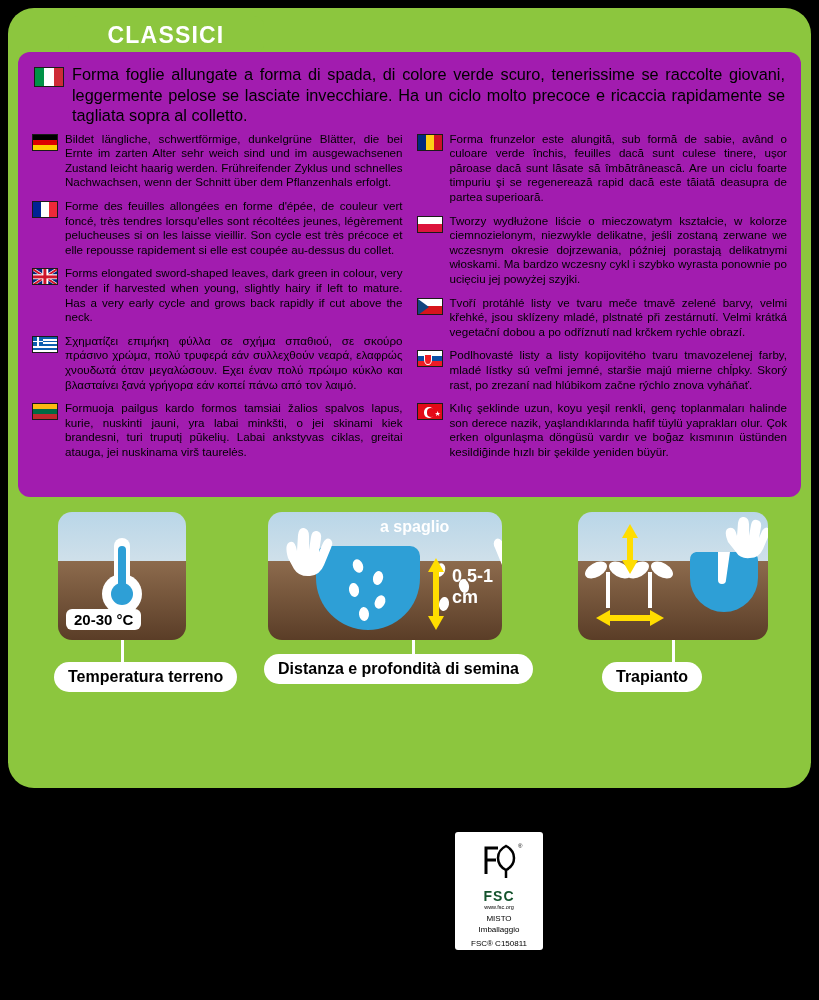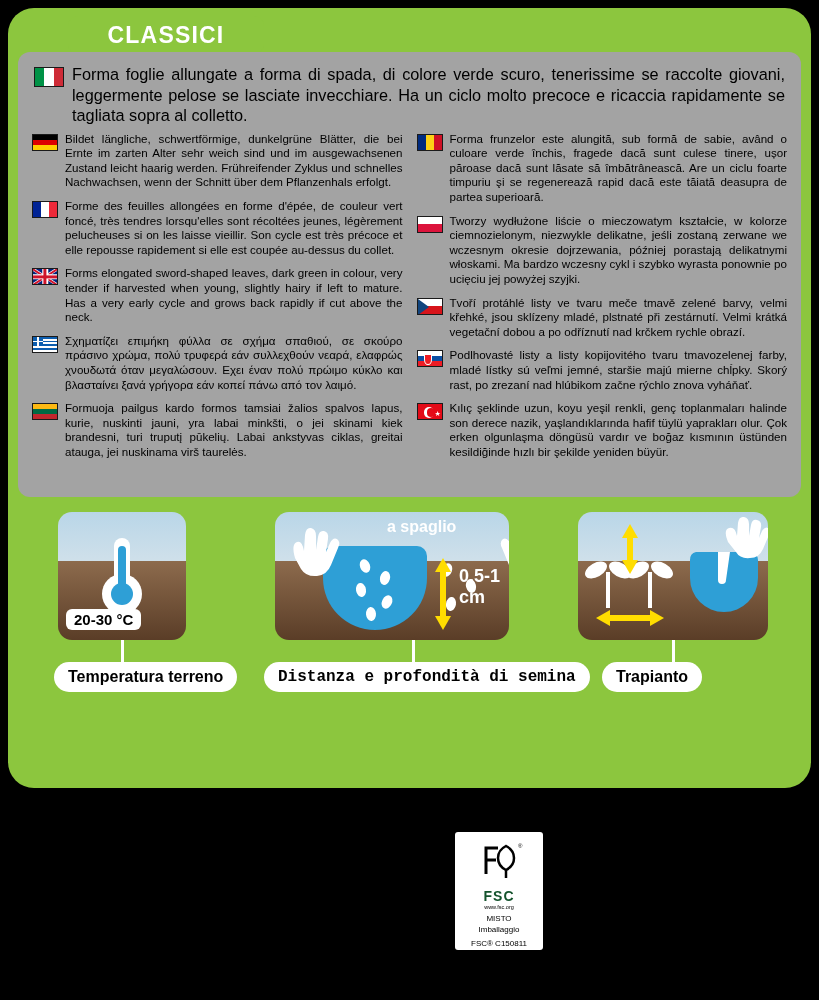--- a/index.html
+++ b/index.html
@@ -50,21 +50,21 @@
     letter-spacing: 1.2px;
   }
 
   
   .text-card {
     position: absolute;
     left: 18px;
     top: 52px;
     width: 783px;
     height: 445px;
-    background: #a3a3a3;
+    background: #a21caf;
     border-radius: 12px;
     padding: 10px 12px 8px 12px;
   }
 
   
   .intro-row {
     display: flex;
     align-items: flex-start;
     gap: 8px;
     padding: 2px 4px 6px 4px;
@@ -227,21 +227,21 @@
     top: 0;
   }
   .icon-img {
     width: 128px;
     height: 128px;
     border-radius: 14px;
     position: relative;
     overflow: hidden;
     background: linear-gradient(#b9d6e8 0%, #cfe0ea 38%, #8d6b4d 38%, #5a3d27 100%);
   }
-  .icon-img.wide { width: 234px; margin-left: 7px; }
+  .icon-img.wide { width: 234px; }
   .icon-img.wide3 { width: 190px; }
 
   .caption {
     position: absolute;
     background: #ffffff;
     border-radius: 16px;
     height: 30px;
     display: flex;
     align-items: center;
     justify-content: center;
@@ -397,21 +397,21 @@
       <div class="col">
 
         <div class="lang-row">
           <span class="flag ro">
             <span class="v3">
                 <i></i>
                 <i></i>
                 <i></i>
               </span>
           </span>
-          <span class="lang-text">Forma frunzelor este alungită, sub formă de sabie, având o culoare verde închis, fragede dacă sunt culese tinere, ușor păroase dacă sunt lăsate să îmbătrânească. Are un ciclu foarte timpuriu şi se regenerează rapid dacă este tăiată deasupra de partea superioară.</span>
+          <span class="lang-text">Forma frunzelor este alungită, sub formă de sabie, având o culoare verde închis, feuilles dacă sunt culese tinere, ușor păroase dacă sunt lăsate să îmbătrânească. Are un ciclu foarte timpuriu şi se regenerează rapid dacă este tăiată deasupra de partea superioară.</span>
         </div>
 
         <div class="lang-row">
           <span class="flag pl">
             <span class="h2">
                 <i></i>
                 <i></i>
               </span>
           </span>
           <span class="lang-text">Tworzy wydłużone liście o mieczowatym kształcie, w kolorze ciemnozielonym, niezwykle delikatne, jeśli zostaną zerwane we wczesnym okresie dojrzewania, później porastają delikatnymi włoskami. Ma bardzo wczesny cykl i szybko wyrasta ponownie po ucięciu jej powyżej szyjki.</span>
@@ -490,21 +490,21 @@
           <g stroke="#ffdd00" stroke-width="6" fill="#ffdd00">
             <line x1="168" y1="56" x2="168" y2="108"></line>
             <polygon points="168,46 160,60 176,60" stroke="none"></polygon>
             <polygon points="168,118 160,104 176,104" stroke="none"></polygon>
           </g>
         </svg>
         <div class="spaglio-label" style="left:112px; top:6px;">a spaglio</div>
         <div class="depth-label" style="left:184px; top:54px;">0,5-1 cm</div>
       </div>
       <div class="stem" style="left:144px; top:128px; height:22px;"></div>
-      <div class="caption" style="left:-4px; top:150px;font-family:Liberation Mono, monospace;">Distanza e profondità di semina</div>
+      <div class="caption" style="left:-4px; top:142px;">Distanza e profondità di semina</div>
     </div>
 
     <div class="icon-block" style="left:560px;">
       <div class="icon-img wide3">
         <svg width="190" height="128" viewBox="0 0 190 128">
 
           <path d="M118 40 h54 a8 8 0 0 1 8 8 v18 a34 34 0 0 1 -34 34 a34 34 0 0 1 -34 -34 v-18 a8 8 0 0 1 6 -8 z" fill="#2e9fd6"></path>
 
           <g fill="#ffffff">
             <path d="M30 96 l0 -36" stroke="#ffffff" stroke-width="4"></path>

